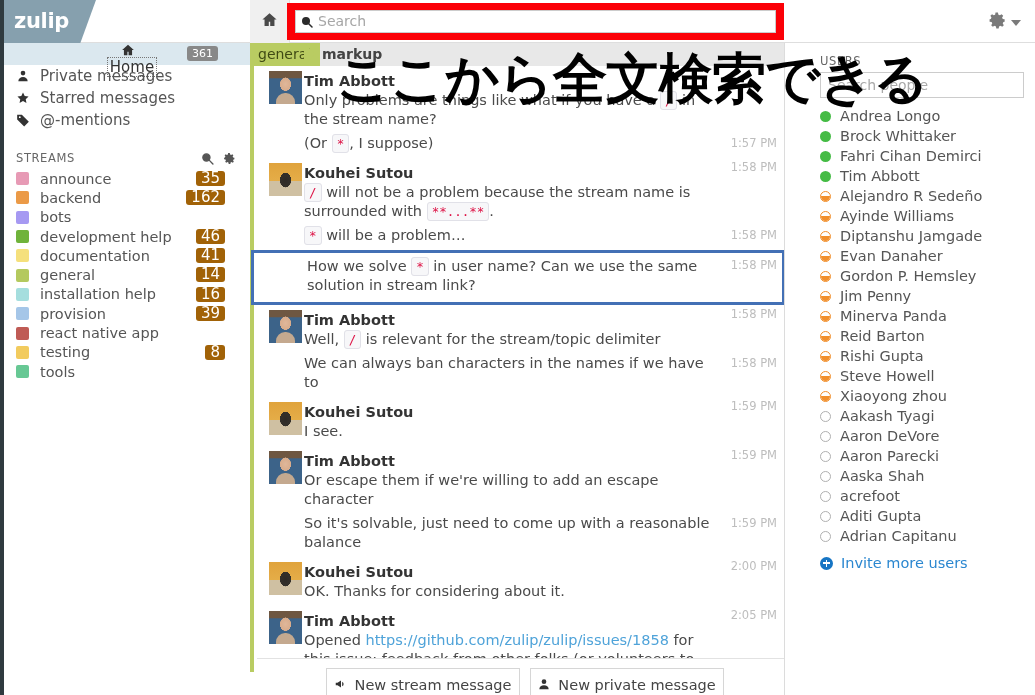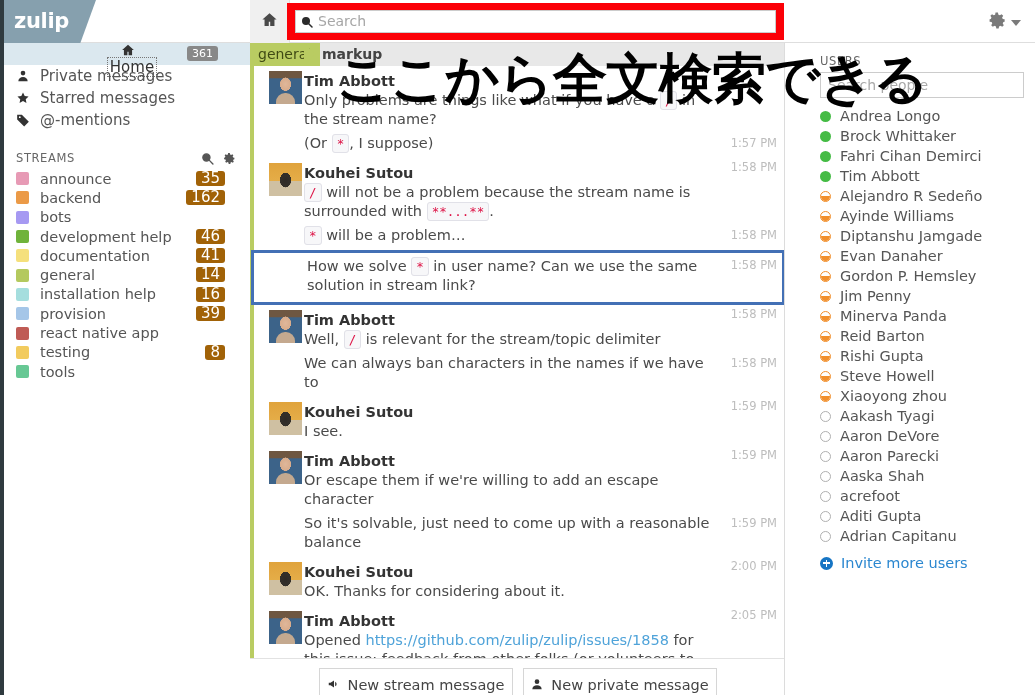--- a/index.html
+++ b/index.html
@@ -184,21 +184,21 @@
   a.link{ color:#4fa3d9; text-decoration:none; }
   .selected{
     border:3px solid #4370b5; margin-left:1px;
     padding-left:53px; padding-top:4px; padding-bottom:2px;
     margin-right:0;
   }
   .selected .time{ right:5px; top:5px; }
 
   
   .compose{
-    position:absolute; left:0; bottom:0; width:535px; height:37px;
+    position:absolute; left:7px; bottom:0; width:535px; height:37px;
     background:#fff; border-top:1px solid #e2e2e2;
     display:flex; justify-content:center; align-items:flex-start;
     gap:10px; padding-top:9px;
   }
   .cbtn{
     width:194px; height:34px; border:1px solid #d6d6d6; background:#fff;
     display:flex; align-items:center; justify-content:center; gap:7px;
     font-size:14.5px; color:#444; cursor:pointer;
   }
   .cbtn svg{ width:14px; height:14px; fill:#333; }

